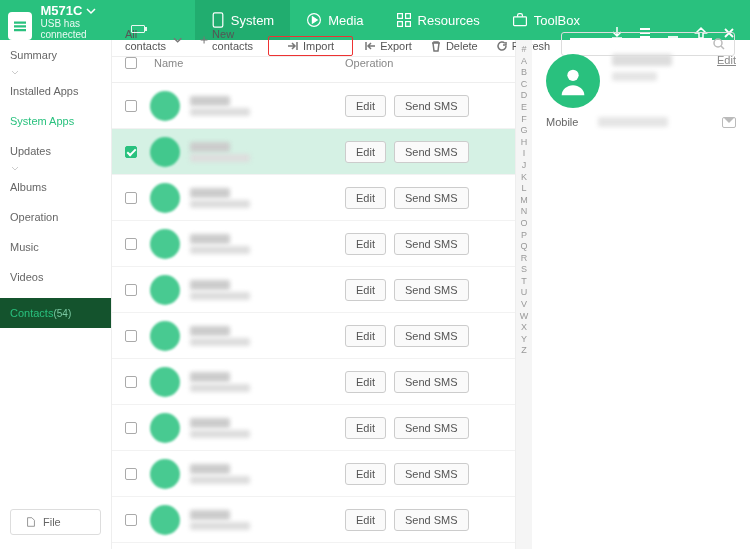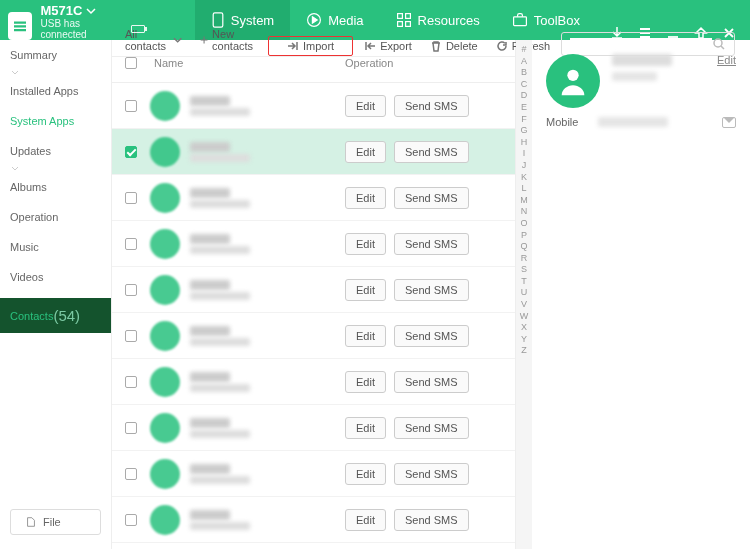--- a/index.html
+++ b/index.html
@@ -175,21 +175,21 @@
       </div>
     <div class="side-item">
         <span>Music</span>
       </div>
     <div class="side-item">
         <span>Videos</span>
       </div>
     <div class="side-spacer"></div>
     <div class="side-item active">
         <span>Contacts</span>
-        <span style="font-size:15px;color:#7bc9a3">(54)</span>
+        <span style="font-size:10px;color:#7bc9a3">(54)</span>
       </div>
     <div class="file-btn">
         <svg width="12" height="12" viewBox="0 0 14 14" fill="none" stroke="#888">
           <path d="M3 2h5l3 3v7H3z"></path>
         </svg>
         <span>File</span>
       </div>
   </div>
 
   <div class="center">

